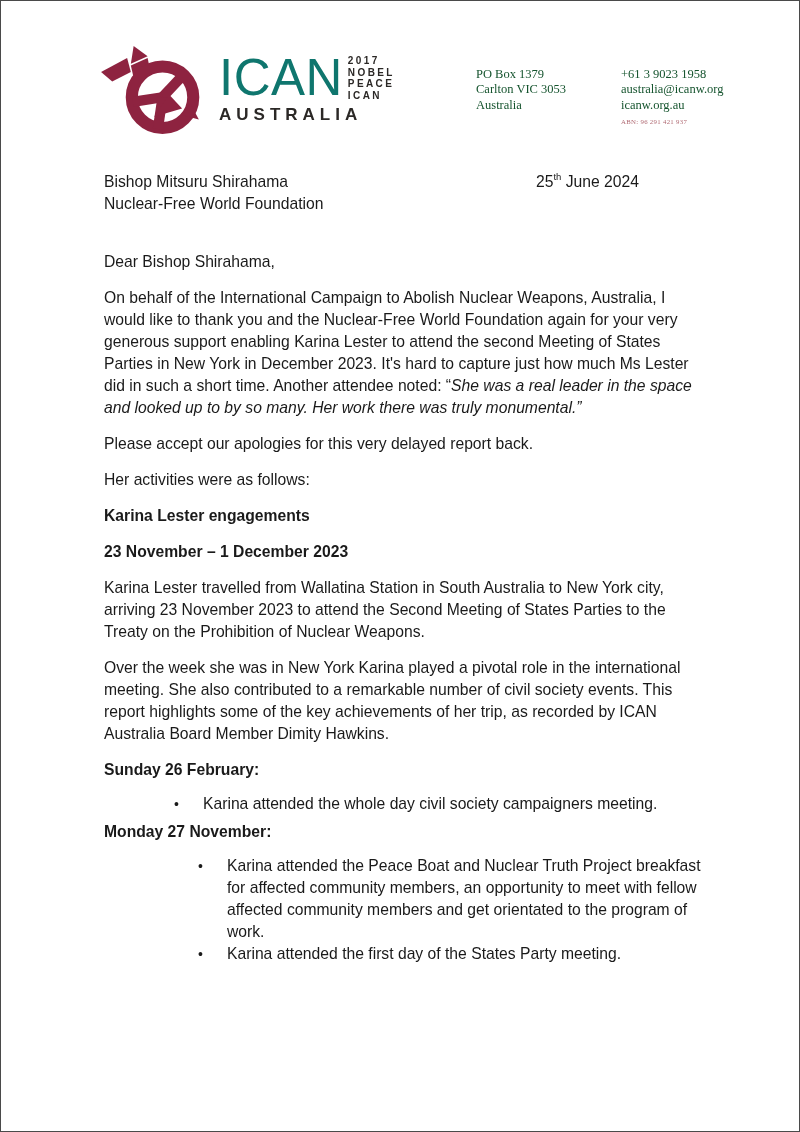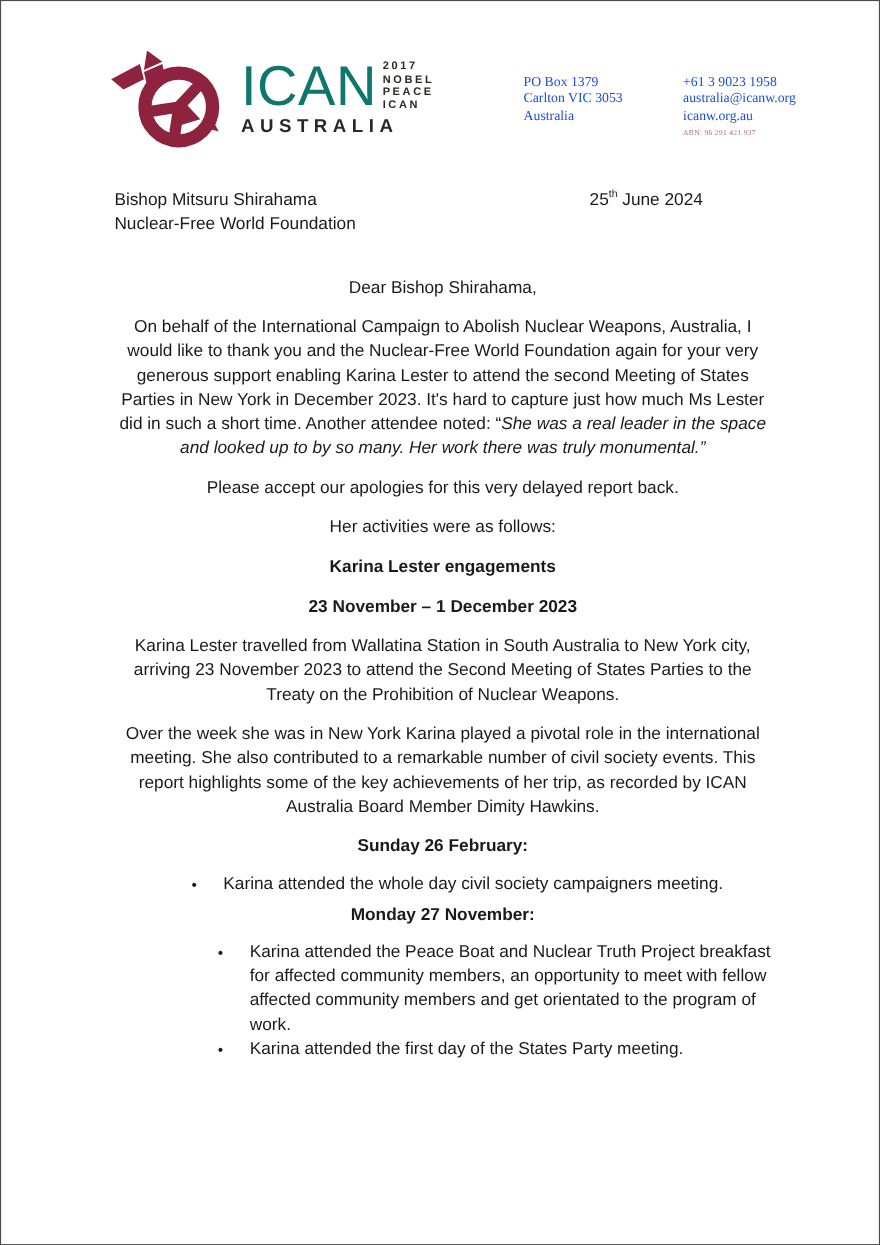--- a/index.html
+++ b/index.html
@@ -18,26 +18,26 @@
   .logo-mark{display:block;}
   .wordmark-block{margin-left:7px;padding-top:9px;}
   .wordmark-top{display:flex;align-items:flex-start;}
   .ican{font-size:51px;line-height:0.92;font-weight:400;letter-spacing:0.5px;color:#0f766e;}
   .prize{margin-left:5px;margin-top:0;}
   .prize-line{font-size:10px;font-weight:800;letter-spacing:2.4px;line-height:11.6px;color:#2b2826;white-space:nowrap;}
   .australia{font-size:17px;font-weight:800;letter-spacing:5px;color:#2b2826;margin-top:3px;}
   .contact{font-family:"Liberation Serif",serif;}
   .contact-address{position:absolute;left:475px;top:66px;}
   .contact-details{position:absolute;left:620px;top:66px;}
-  .contact-line{font-size:12.5px;line-height:15.4px;color:#1d4ed8;white-space:nowrap;}
+  .contact-line{font-size:12.5px;line-height:15.4px;color:#14532d;white-space:nowrap;}
   .abn{position:absolute;left:620px;top:117px;font-family:"Liberation Serif",serif;
        font-size:6.8px;letter-spacing:0.3px;color:#b06a73;white-space:nowrap;}
   
   .content{position:absolute;left:103px;top:170px;width:597px;font-size:15.7px;line-height:22px;}
-  .content p{margin:0 0 14px;text-align:center;}
+  .content p{margin:0 0 14px;}
   .bold{font-weight:bold;}
   .addressee-row{display:flex;justify-content:space-between;padding-right:62px;margin-bottom:36px;}
   .date{white-space:nowrap;}
   .date sup{font-size:9.5px;position:relative;top:-1px;vertical-align:super;line-height:0;}
   em{font-style:italic;}
   .list{list-style:none;margin:0 0 6px;padding:0;}
   .item{display:flex;margin:0;}
   .level1 .item{padding-left:70px;}
   .level2 .item{padding-left:94px;}
   .bullet{flex:0 0 29px;width:29px;font-size:14px;}

